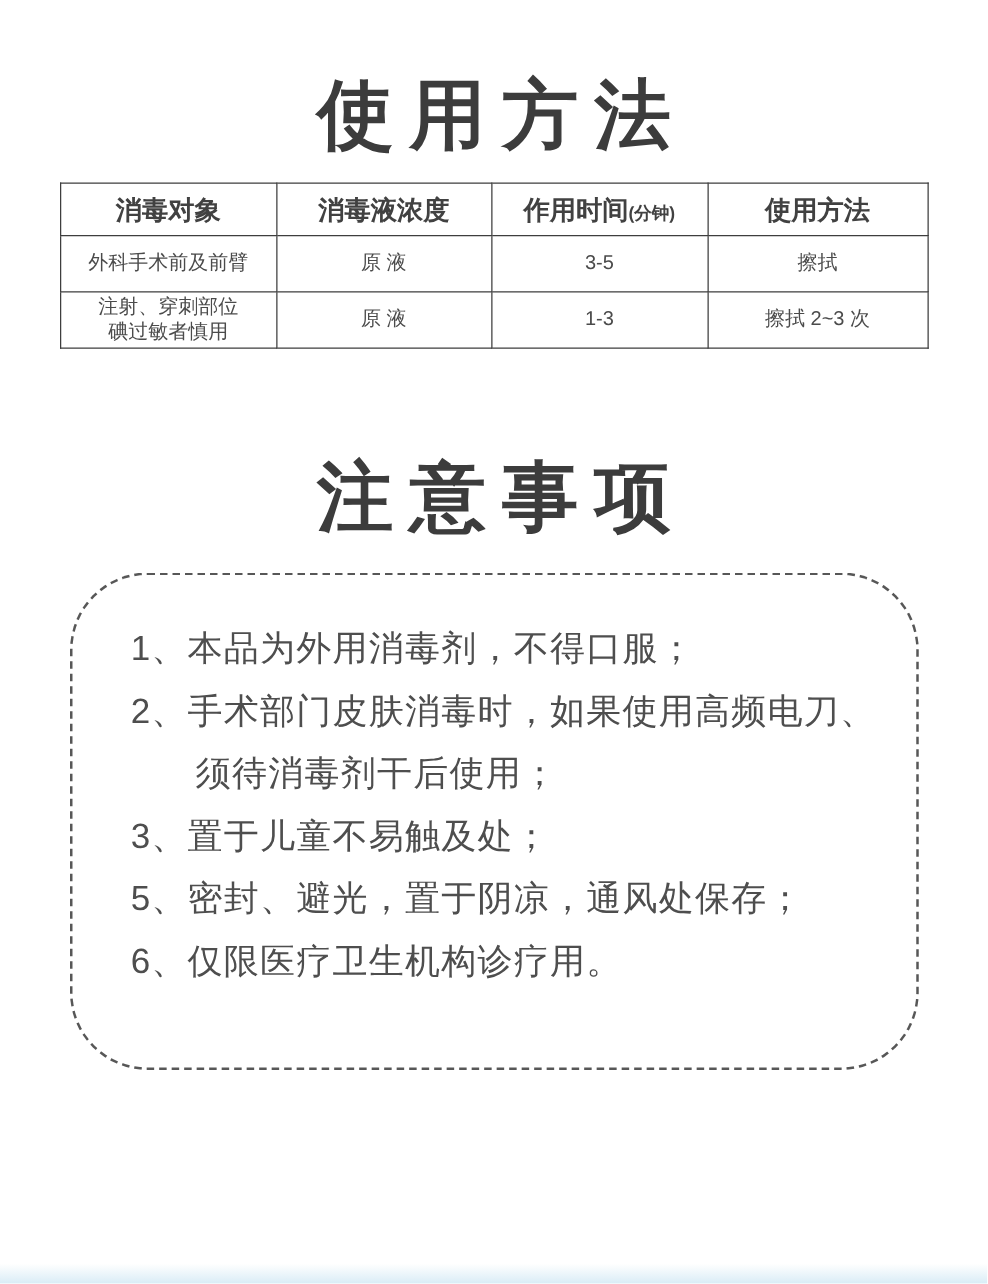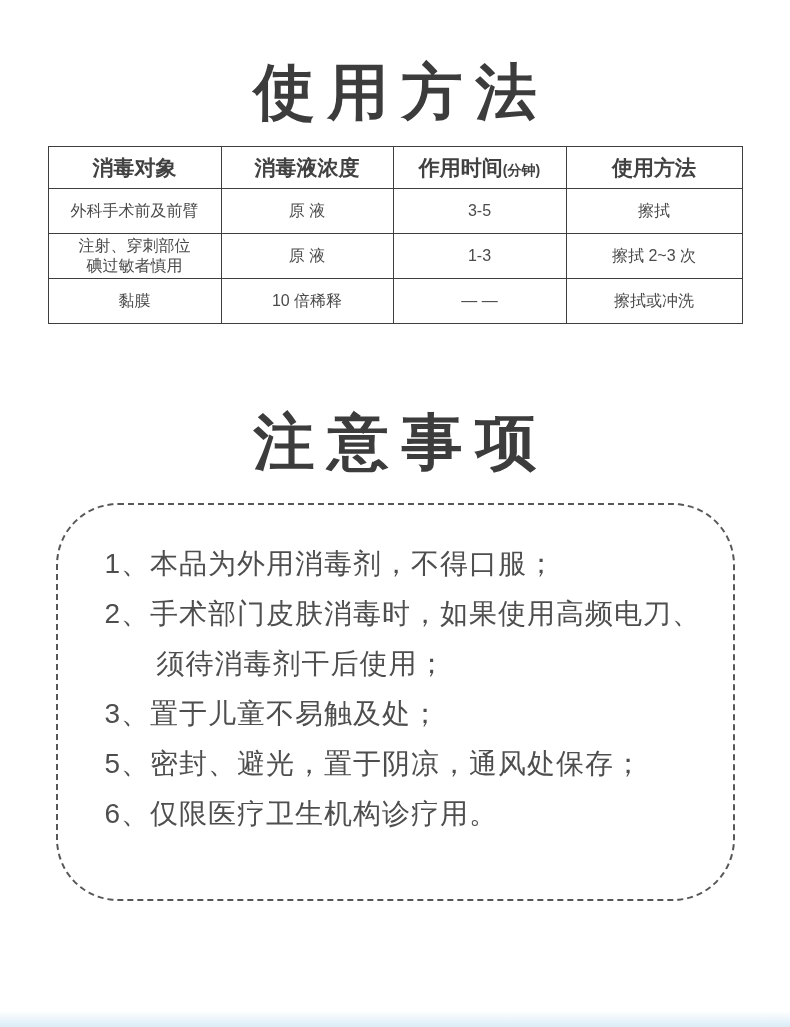--- a/index.html
+++ b/index.html
@@ -128,26 +128,20 @@
       </tr>
       <tr>
         <td>
           <span>注射、穿刺部位</span><br>
           <span>碘过敏者慎用</span>
         </td>
         <td>原 液</td>
         <td>1-3</td>
         <td>擦拭 2~3 次</td>
       </tr>
-      <tr>
-        <td>黏膜</td>
-        <td>10 倍稀释</td>
-        <td>— —</td>
-        <td>擦拭或冲洗</td>
-      </tr>
     </tbody>
   </table>
 
   <div class="section-title title-notes">注意事项</div>
 
   <div class="notes-box">
     <div class="note-line">1、本品为外用消毒剂，不得口服；</div>
     <div class="note-line">2、手术部门皮肤消毒时，如果使用高频电刀、</div>
     <div class="note-line cont">须待消毒剂干后使用；</div>
     <div class="note-line">3、置于儿童不易触及处；</div>

